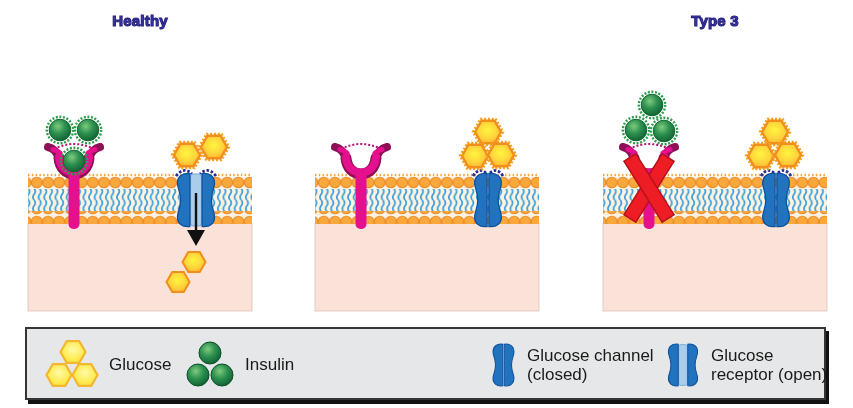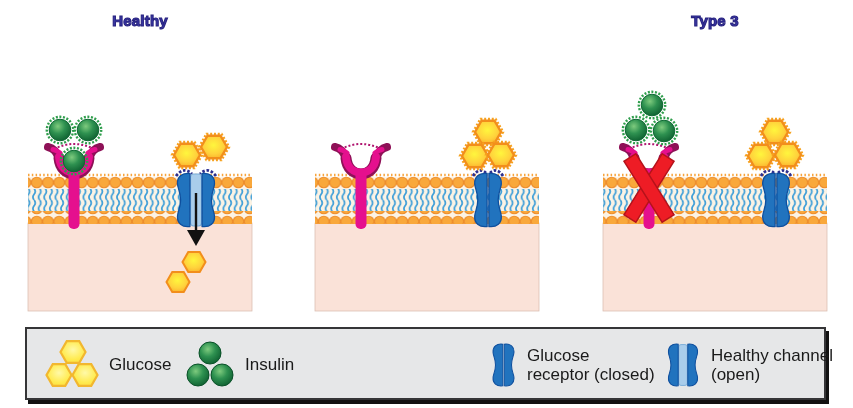--- a/index.html
+++ b/index.html
@@ -205,24 +205,24 @@
         <use href="#symInsulinLegend" x="27" y="22" width="24" height="24"></use>
       </svg>
       <span class="legend-label li-gap">Insulin</span>
     </div>
 
 
     <div class="legend-item" id="li-closed">
       <svg width="31" height="44" viewBox="-16 0 32 56">
         <use href="#symChClosed" x="-16" y="0" width="32" height="56"></use>
       </svg>
-      <span class="legend-label wrap li-gap">Glucose receptor (closed)</span>
+      <span class="legend-label wrap li-gap">Glucose channel (closed)</span>
     </div>
 
     <div class="legend-item" id="li-open">
       <svg width="40" height="44" viewBox="-22 0 44 56">
         <use href="#symChOpen" x="-22" y="0" width="44" height="56"></use>
       </svg>
-      <span class="legend-label wrap li-gap">Healthy channel (open)</span>
+      <span class="legend-label wrap li-gap">Glucose receptor (open)</span>
     </div>
 
   </div>
 </div>
 
 </body></html>

